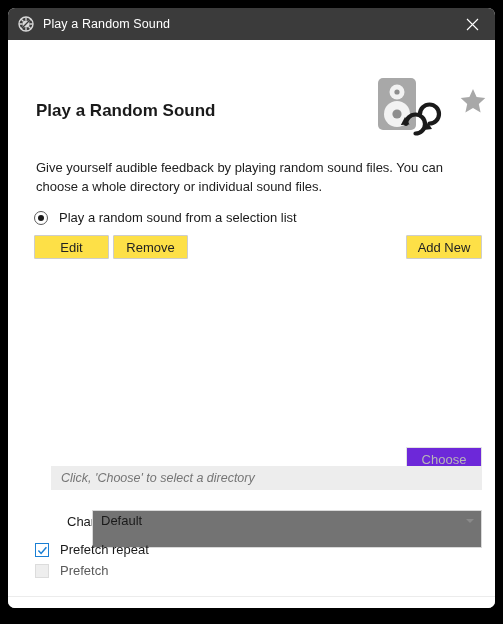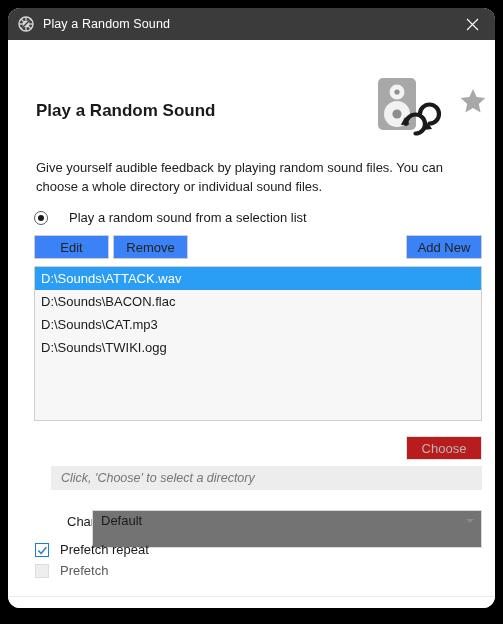--- a/index.html
+++ b/index.html
@@ -13,21 +13,21 @@
     font-family: "Liberation Sans", sans-serif;
   }
 
   
   .window {
     position: absolute;
     left: 8px;
     top: 8px;
     width: 487px;
     height: 600px;
-    border-radius: 12px;
+    border-radius: 7px;
     background: #ffffff;
     overflow: hidden;
     box-shadow: 0 3px 9px rgba(0,0,0,0.55);
   }
 
   
   .titlebar {
     position: relative;
     height: 32px;
     background: #3b3b3b;
@@ -100,21 +100,20 @@
     line-height: 19px;
     color: #222222;
   }
 
   
   .radio-row {
     position: absolute;
     display: flex;
     align-items: center;
     cursor: default;
-    gap: 10px;
   }
   .radio-row.r1 { left: 26px; top: 170px; }
   .radio-row.r2 { left: 26px; top: 398px; }
 
   .radio {
     width: 14px;
     height: 14px;
     border-radius: 50%;
     border: 1px solid #5a5a5a;
     background: #ffffff;
@@ -141,34 +140,35 @@
     font-size: 13px;
     color: #1a1a1a;
     white-space: nowrap;
   }
 
   
   .btn {
     position: absolute;
     box-sizing: border-box;
     border: 1px solid #cdcdcd;
-    background: #3b82f6;
+    background: #fde047;
     color: #222222;
     font-family: "Liberation Sans", sans-serif;
     font-size: 13px;
     display: flex;
     align-items: center;
     justify-content: center;
     cursor: default;
     border-radius: 1px;
   }
   .btn.disabled {
     color: #b6b6b6;
-    background: #b91c1c;
+    background: #6d28d9;
     border-color: #e2e2e2;
+    margin-top: 11px;
   }
 
   .btn-edit   { left: 26px;  top: 195px; width: 75px;  height: 24px; }
   .btn-remove { left: 105px; top: 195px; width: 75px;  height: 24px; }
   .btn-addnew { left: 398px; top: 195px; width: 76px;  height: 24px; }
   .btn-choose { left: 398px; top: 396px; width: 76px;  height: 24px; }
 
   
   .listbox {
     position: absolute;
@@ -347,26 +347,20 @@
 
     <div class="radio-row r1">
       <span class="radio checked"></span>
       <span class="radio-label">Play a random sound from a selection list</span>
     </div>
 
     <div class="btn btn-edit">Edit</div>
     <div class="btn btn-addnew">Add New</div>
     <div class="btn btn-remove">Remove</div>
 
-    <div class="listbox">
-      <div class="list-item selected">D:\Sounds\ATTACK.wav</div>
-      <div class="list-item">D:\Sounds\BACON.flac</div>
-      <div class="list-item">D:\Sounds\CAT.mp3</div>
-      <div class="list-item">D:\Sounds\TWIKI.ogg</div>
-    </div>
 
 
     <div class="btn btn-choose disabled">Choose</div>
 
     <input class="dirfield" type="text" disabled="" placeholder="Click, 'Choose' to select a directory" style="">
 
     <div class="channel-label">Channel</div>
     <div class="channel-select">
       <span class="channel-value">Default</span>
       <span class="channel-arrow"></span>

